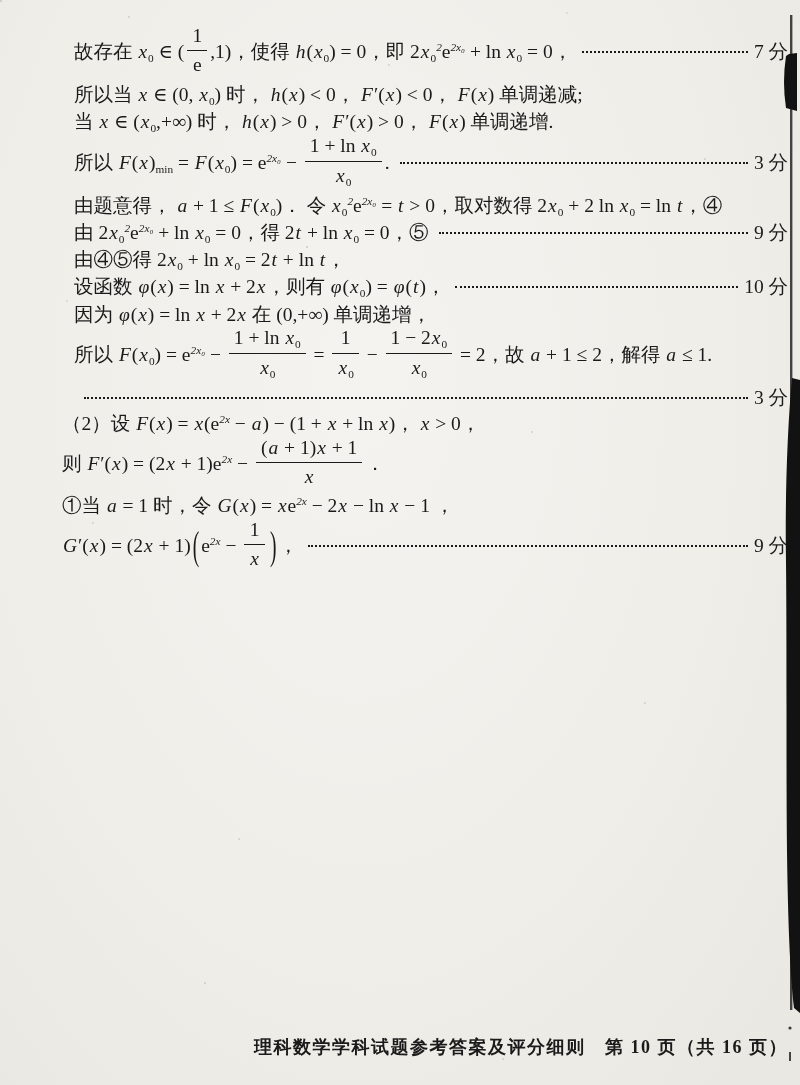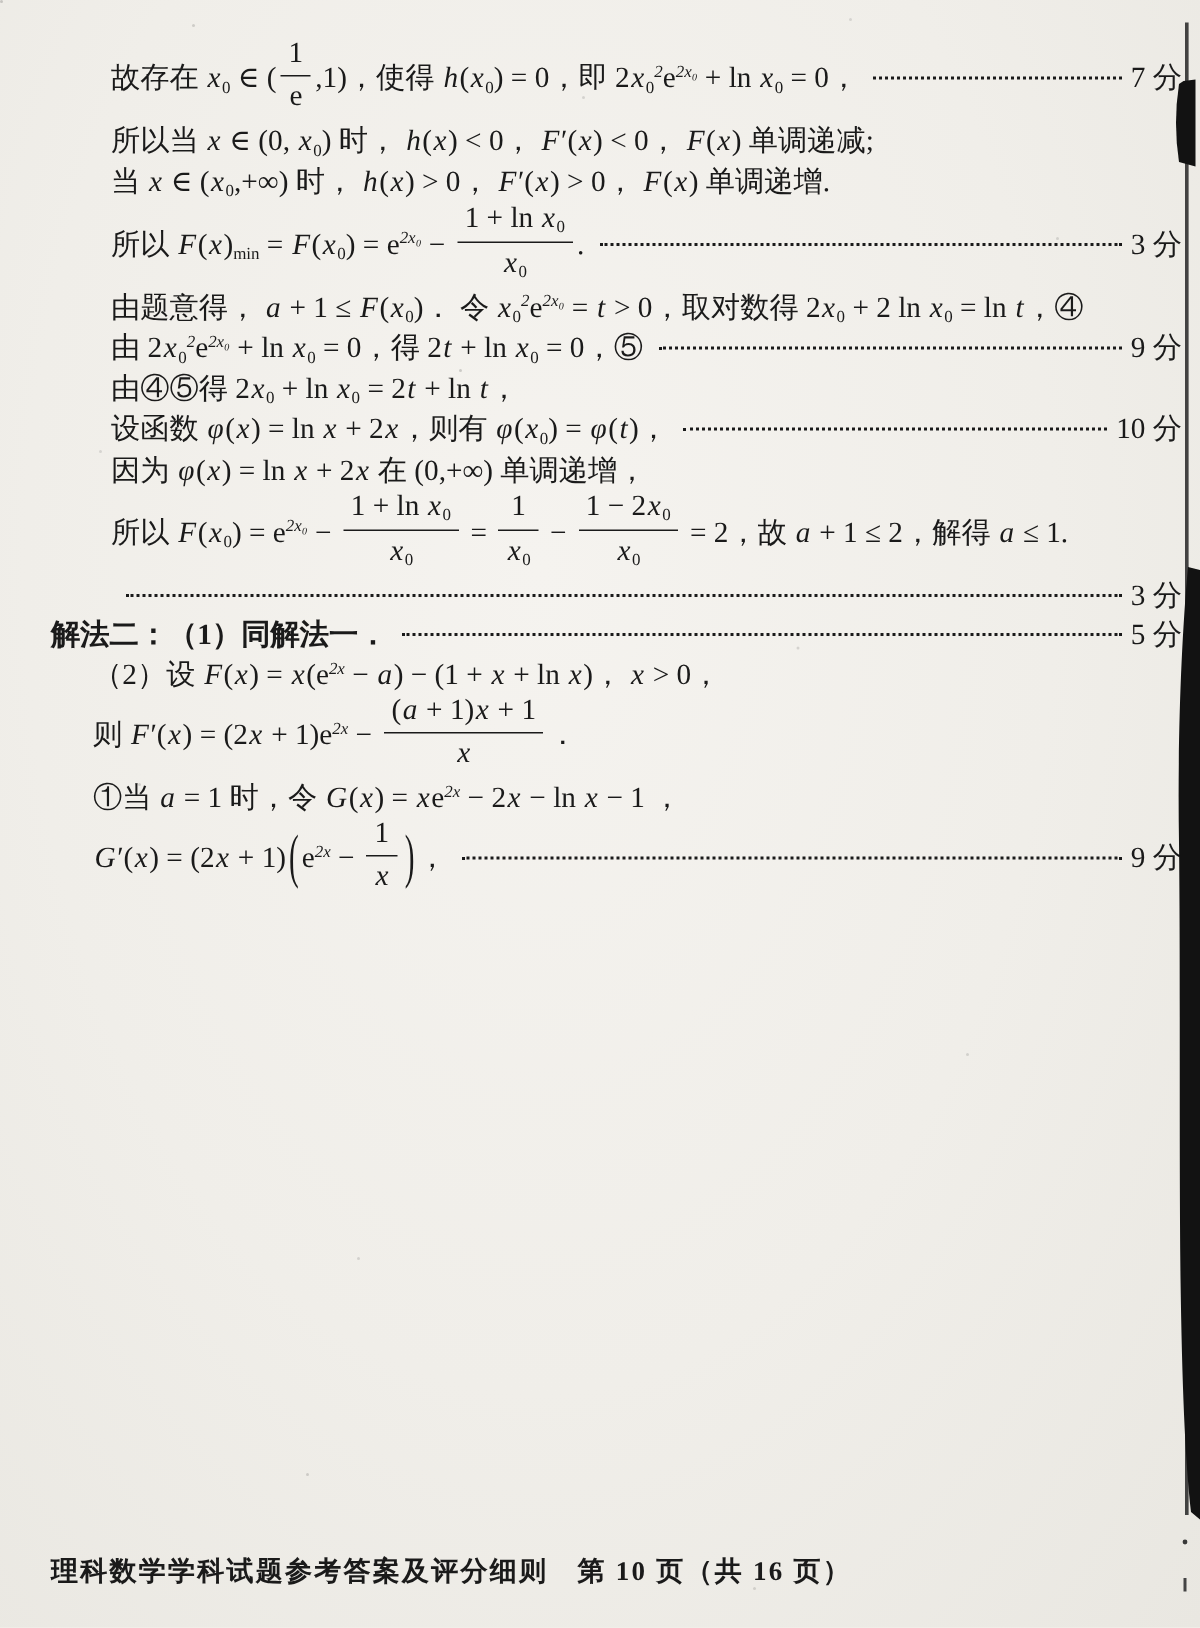--- a/index.html
+++ b/index.html
@@ -26,21 +26,21 @@
   .i{font-style:italic;padding:0 1px;}
   .sb{font-size:0.58em;vertical-align:-0.34em;letter-spacing:0;}
   .sp{font-size:0.58em;vertical-align:0.62em;font-style:italic;}
   .frac{display:inline-block;vertical-align:middle;text-align:center;margin:0 3px;transform:translateY(-3px);}
   .frac .num{display:block;padding:0 5px 1px;border-bottom:1.7px solid var(--ink);}
   .frac .den{display:block;padding:1px 5px 0;}
   .bp{display:inline-block;transform:scaleY(2.05);font-weight:300;vertical-align:-0.06em;margin:0 2px;}
   .leader{flex:1 1 24px;min-width:24px;border-bottom:2.3px dotted var(--ink);margin:0 6px 0 10px;transform:translateY(-5px);}
   .score{white-space:nowrap;flex:0 0 auto;}
   .footer{
-    flex:0 0 auto;text-align:left;font-weight:bold;font-size:18px;
+    flex:0 0 auto;text-align:right;font-weight:bold;font-size:18px;
     letter-spacing:1.5px;padding:10px 0 6px;
   }
   .artifact{position:absolute;inset:0;pointer-events:none;}
   .noise{
     position:absolute;left:0;top:0;width:2px;height:2px;border-radius:50%;
     background:rgba(40,40,40,.2);pointer-events:none;
     box-shadow:
       128px 16px 0 rgba(0,0,0,.14), 566px 12px 0 rgba(0,0,0,.11),
       388px 64px 0 rgba(0,0,0,.12), 704px 158px 0 rgba(0,0,0,.12),
       306px 246px 0 rgba(0,0,0,.16), 92px 522px 0 rgba(0,0,0,.13),
@@ -89,25 +89,20 @@
       <div class="line ind1">
         <span class="content"><span class="t">因为 </span><span class="i">φ</span><span class="t">(</span><span class="i">x</span><span class="t">) = ln </span><span class="i">x</span><span class="t"> + 2</span><span class="i">x</span><span class="t"> 在 (0,+∞) 单调递增，</span></span>
       </div>
       <div class="line ind1">
         <span class="content"><span class="t">所以 </span><span class="i">F</span><span class="t">(</span><span class="i">x</span><span class="sb">0</span><span class="t">) = e</span><span class="sp">2x₀</span><span class="t"> − </span><span class="frac"><span class="num"><span class="t">1 + ln </span><span class="i">x</span><span class="sb">0</span></span><span class="den"><span class="i">x</span><span class="sb">0</span></span></span><span class="t"> = </span><span class="frac"><span class="num"><span class="t">1</span></span><span class="den"><span class="i">x</span><span class="sb">0</span></span></span><span class="t"> − </span><span class="frac"><span class="num"><span class="t">1 − 2</span><span class="i">x</span><span class="sb">0</span></span><span class="den"><span class="i">x</span><span class="sb">0</span></span></span><span class="t"> = 2，故 </span><span class="i">a</span><span class="t"> + 1 ≤ 2，解得 </span><span class="i">a</span><span class="t"> ≤ 1.</span></span>
       </div>
       <div class="line ind1">
         <span class="leader"></span>
         <span class="score">3 分</span>
       </div>
-      <div class="line ind0">
-        <span class="content"><span class="b">解法二：（1）同解法一．</span></span>
-        <span class="leader"></span>
-        <span class="score">5 分</span>
-      </div>
       <div class="line ind2">
         <span class="content"><span class="t">（2）设 </span><span class="i">F</span><span class="t">(</span><span class="i">x</span><span class="t">) = </span><span class="i">x</span><span class="t">(e</span><span class="sp">2x</span><span class="t"> − </span><span class="i">a</span><span class="t">) − (1 + </span><span class="i">x</span><span class="t"> + ln </span><span class="i">x</span><span class="t">)， </span><span class="i">x</span><span class="t"> &gt; 0，</span></span>
       </div>
       <div class="line ind2">
         <span class="content"><span class="t">则 </span><span class="i">F</span><span class="t">′(</span><span class="i">x</span><span class="t">) = (2</span><span class="i">x</span><span class="t"> + 1)e</span><span class="sp">2x</span><span class="t"> − </span><span class="frac"><span class="num"><span class="t">(</span><span class="i">a</span><span class="t"> + 1)</span><span class="i">x</span><span class="t"> + 1</span></span><span class="den"><span class="i">x</span></span></span><span class="t">．</span></span>
       </div>
       <div class="line ind2">
         <span class="content"><span class="t">①当 </span><span class="i">a</span><span class="t"> = 1 时，令 </span><span class="i">G</span><span class="t">(</span><span class="i">x</span><span class="t">) = </span><span class="i">x</span><span class="t">e</span><span class="sp">2x</span><span class="t"> − 2</span><span class="i">x</span><span class="t"> − ln </span><span class="i">x</span><span class="t"> − 1 ，</span></span>
       </div>
       <div class="line ind2">

